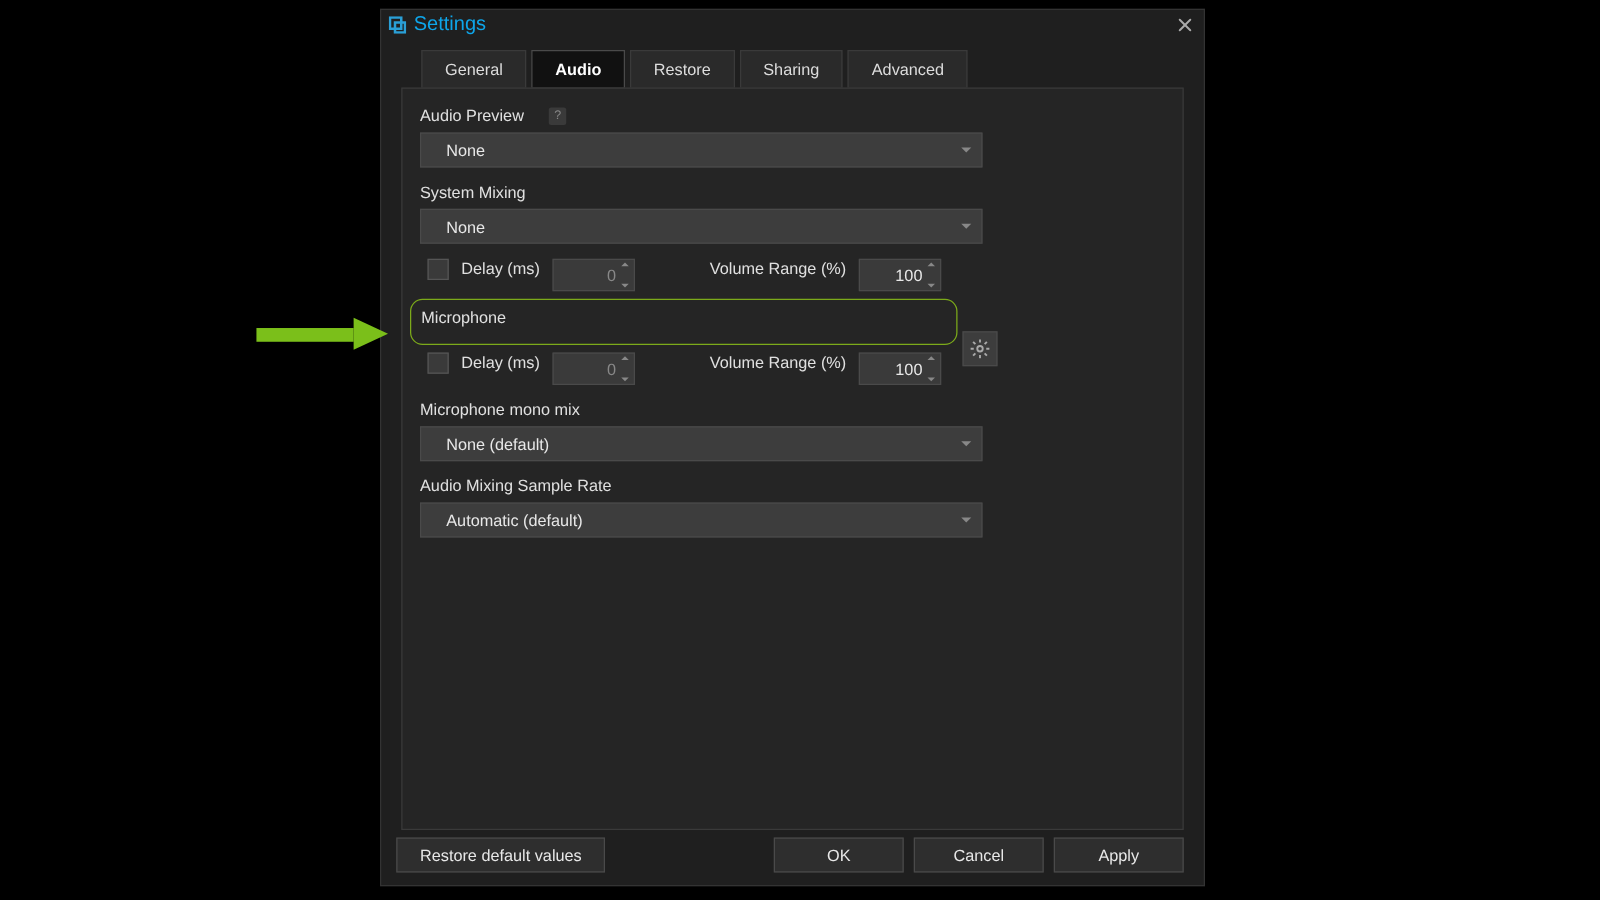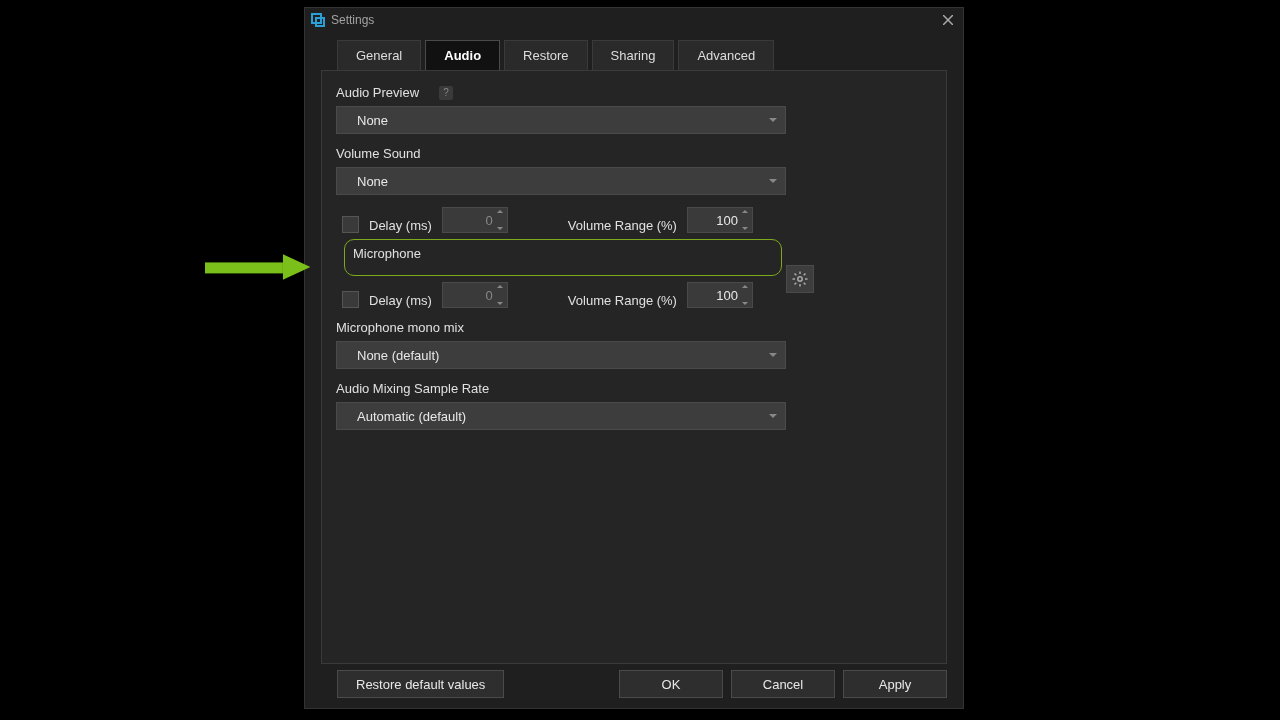--- a/index.html
+++ b/index.html
@@ -32,22 +32,22 @@
   }
   .titlebar .app-icon {
     width: 14px;
     height: 14px;
     margin-right: 6px;
     display: inline-flex;
     align-items: center;
     justify-content: center;
   }
   .titlebar .title {
-    font-size: 12px;
-    color: #a3a3a3;
+    font-size: 16px;
+    color: #0ea5e9;
   }
   .titlebar .close {
     margin-left: auto;
     width: 18px;
     height: 18px;
     display: flex;
     align-items: center;
     justify-content: center;
     color: #aaa;
     cursor: pointer;
@@ -120,21 +120,21 @@
     right: 8px;
     width: 0;
     height: 0;
     border-left: 4px solid transparent;
     border-right: 4px solid transparent;
     border-top: 4px solid #888;
   }
   .row-spacing { margin-bottom: 12px; padding-left: 20px; }
   .inline-row {
     display: flex;
-    align-items: flex-end;
+    align-items: flex-start;
     gap: 10px;
     margin-left: 6px;
     margin-bottom: 12px;
   }
   .checkbox {
     width: 15px;
     height: 15px;
     background: #3a3a3a;
     border: 1px solid #555;
     cursor: pointer;
@@ -191,21 +191,21 @@
     height: 26px;
     background: #3d3d3d;
     border: 1px solid #4a4a4a;
     display: flex;
     align-items: center;
     justify-content: center;
     cursor: pointer;
   }
   .footer {
     position: absolute;
-    left: 32px;
+    left: 12px;
     right: 16px;
     bottom: 10px;
     display: flex;
     gap: 8px;
   }
   .footer .spacer { flex: 1; }
   .btn {
     min-width: 70px;
     height: 26px;
     background: #2e2e2e;
@@ -261,21 +261,21 @@
 
     <div class="section-label">
       <span>Audio Preview</span>
       <span class="help-icon">?</span>
     </div>
     <div class="dropdown row-spacing">
       <span>None</span>
       <span class="caret"></span>
     </div>
 
-    <div class="section-label">Volume Sound</div>
+    <div class="section-label">System Mixing</div>
     <div class="dropdown row-spacing">
       <span>None</span>
       <span class="caret"></span>
     </div>
     <div class="inline-row">
       <div class="checkbox"></div>
       <span class="inline-label">Delay (ms)</span>
       <div class="spinbox">
         <span>0</span>
         <div class="spin-arrows">
@@ -287,21 +287,21 @@
       <span class="inline-label">Volume Range (%)</span>
       <div class="spinbox active">
         <span>100</span>
         <div class="spin-arrows">
             <div class="up"></div>
             <div class="down"></div>
           </div>
       </div>
     </div>
 
-    <div style="position:relative;margin-left:16px;">
+    <div style="position:relative;">
       <div class="field-group highlighted">
         <div class="section-label" style="margin-bottom:6px;">Microphone</div>
       </div>
       <div class="gear-btn">
         <svg width="16" height="16" viewBox="0 0 16 16">
           <circle cx="8" cy="8" r="2.2" fill="none" stroke="#aaa" stroke-width="1.5"></circle>
           <g stroke="#aaa" stroke-width="1.5">
             <line x1="8" y1="0.5" x2="8" y2="3"></line>
             <line x1="8" y1="13" x2="8" y2="15.5"></line>
             <line x1="0.5" y1="8" x2="3" y2="8"></line>

